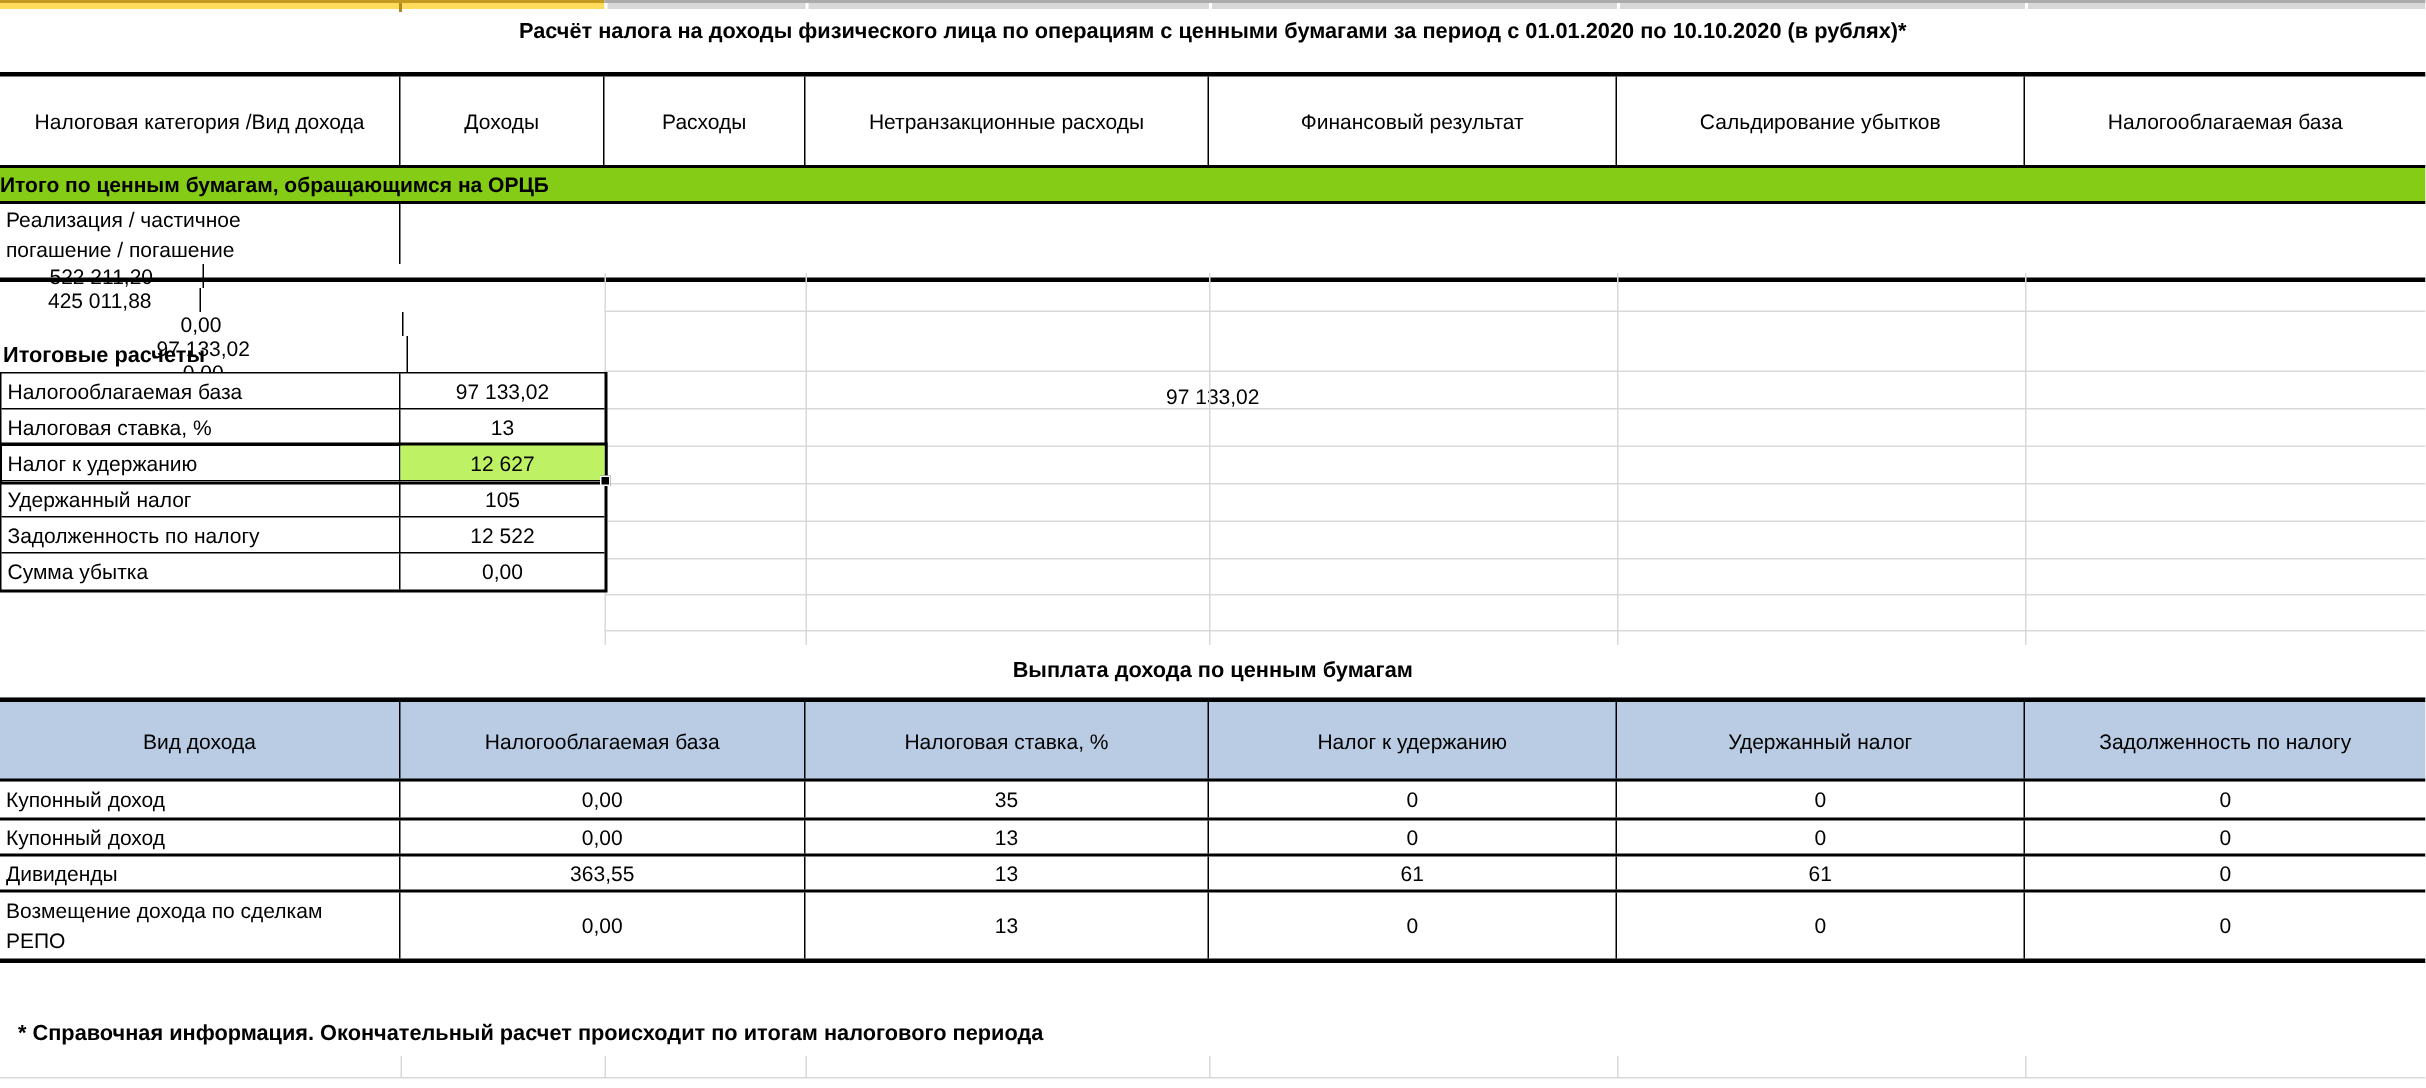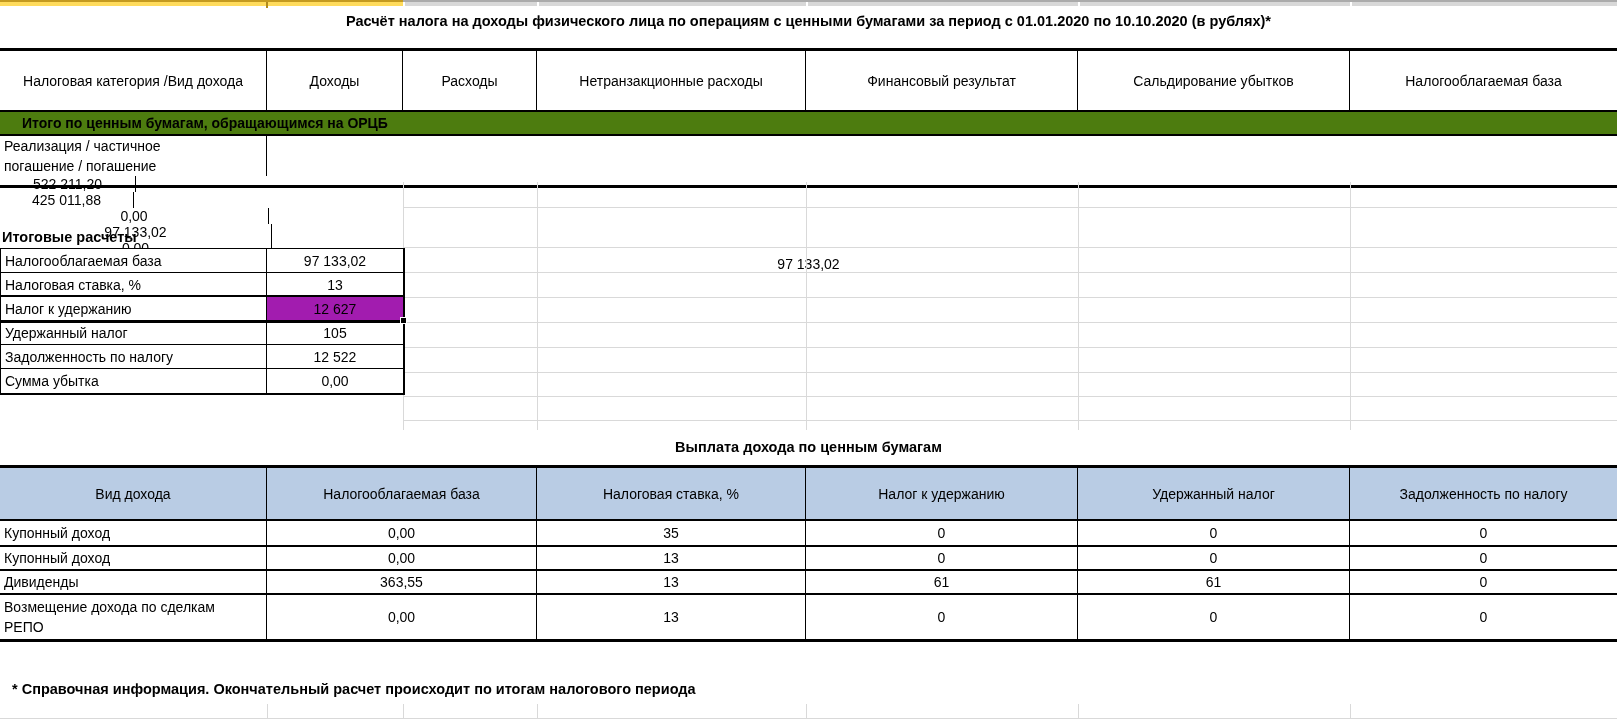--- a/index.html
+++ b/index.html
@@ -22,31 +22,31 @@
   .footnote{left:12px;top:681px;font-size:14.5px;}
   
   .row{display:flex;box-sizing:border-box;}
   .cell{box-sizing:border-box;display:flex;align-items:center;justify-content:center;text-align:center;border-right:1px solid #000;padding:0 2px;}
   .cell.last{border-right:none;}
   .cell.label{justify-content:flex-start;text-align:left;padding-left:4px;}
   .pre{white-space:pre-line;line-height:20px;}
   
   .t1{left:0;top:48px;width:1617px;}
   .t1-head{height:64px;border-top:3px solid #000;border-bottom:2px solid #000;}
-  .t1-band{height:24px;border-bottom:2px solid #000;background:#4d7c0f;display:flex;align-items:center;padding-left:22px;font-weight:bold;box-sizing:border-box;}
+  .t1-band{height:24px;border-bottom:2px solid #000;background:#84cc16;display:flex;align-items:center;padding-left:0;font-weight:bold;box-sizing:border-box;}
   .t1-data{height:52px;border-bottom:3px solid #000;flex-direction:column;}
   .w0{width:267px;}.w1{width:136px;}.w2{width:134px;}.w3{width:269px;}.w4{width:272px;}.w5{width:272px;}.w6{flex:1;}
   
   .sum{left:0;top:248px;width:405px;border:1px solid #000;border-right-width:2px;border-bottom-width:2px;box-sizing:border-box;background:#fff;z-index:2;}
   .s-row{display:flex;height:24px;border-bottom:1px solid #000;box-sizing:border-box;position:relative;}
   .s-row:last-child{border-bottom:none;}
   .s-label{width:266px;border-right:1px solid #000;box-sizing:border-box;display:flex;align-items:center;padding-left:4px;}
   .s-value{flex:1;display:flex;align-items:center;justify-content:center;}
   .s-row.selected{box-shadow:0 0 0 2px #000;z-index:3;}
-  .s-row.selected .s-value{background:#a21caf;}
+  .s-row.selected .s-value{background:#bef264;}
   .handle{position:absolute;right:-4px;bottom:-4px;width:7px;height:7px;background:#000;border:1px solid #fff;box-sizing:border-box;z-index:4;}
   
   .t2{left:0;top:465px;width:1617px;}
   .t2-head{height:56px;border-top:3px solid #000;border-bottom:2px solid #000;background:#B9CCE4;}
   .t2-r1{height:26px;border-bottom:2px solid #000;}
   .t2-r2{height:24px;border-bottom:2px solid #000;}
   .t2-r3{height:24px;border-bottom:2px solid #000;}
   .t2-r4{height:47px;border-bottom:3px solid #000;}
   .p0{width:267px;}.p1{width:270px;}.p2{width:269px;}.p3{width:272px;}.p4{width:272px;}.p5{flex:1;}
   

